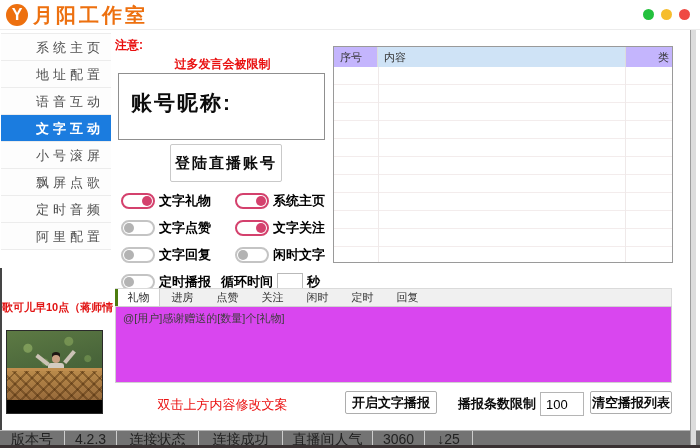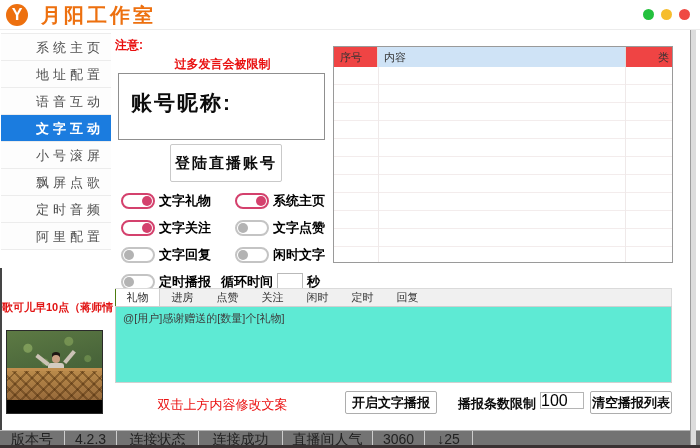--- a/index.html
+++ b/index.html
@@ -4,21 +4,21 @@
 <style>
   * { margin:0; padding:0; box-sizing:border-box; }
   html,body { width:700px; height:448px; }
   body { font-family:"Liberation Sans","DejaVu Sans",sans-serif; background:#fff; position:relative; overflow:hidden; }
   #app { position:absolute; inset:0; background:#fff; outline:1px solid #c9c9c9; }
 
   
   .titlebar { position:absolute; top:0; left:0; right:0; height:30px; background:#fff; border-bottom:1px solid #ececec; }
   .logo { position:absolute; left:6px; top:4px; width:22px; height:22px; border-radius:50%;
           background:#ed700f; color:#fff; font-weight:bold; font-size:16px; text-align:center; line-height:22px; }
-  .apptitle { position:absolute; left:33px; top:2px; font-size:20px; font-weight:bold; color:#ed700f; letter-spacing:3px;margin-left:8px; }
+  .apptitle { position:absolute; left:33px; top:2px; font-size:20px; font-weight:bold; color:#ed700f; letter-spacing:3px; }
   .tl { position:absolute; top:9px; width:11px; height:11px; border-radius:50%; }
   .tl.g { left:643px; background:#23c13d; }
   .tl.y { left:661px; background:#f6bd2d; }
   .tl.r { left:679px; background:#ef4943; }
 
   
   .sidebar { position:absolute; left:1px; top:33px; width:110px; border-top:1px solid #ececec; }
   .side-item { height:27px; line-height:27px; text-align:center; font-size:13px; color:#4f4f4f;
                letter-spacing:4px; border-bottom:1px solid #ececec; background:#fdfdfd; cursor:pointer;padding-left:28px; }
   .side-item.active { background:#1b7cdf; color:#fff; font-weight:bold; }
@@ -71,46 +71,46 @@
   .toggle.off { border:2px solid #c4c4c4; }
   .toggle.off::after { content:''; position:absolute; left:1px; top:1px; width:10px; height:10px;
                        border-radius:50%; background:#b3b3b3; }
   .tgl-label { font-size:13px; font-weight:bold; color:#000; white-space:nowrap; }
   .loop-cell { display:flex; align-items:center; margin-left:-14px; }
   .loop-input { width:26px; height:17px; border:1px solid #b9b9b9; margin:0 4px; font-size:12px; }
 
   
   .table { position:absolute; left:333px; top:46px; width:340px; height:217px;
            border:1px solid #9a9a9a; background:#fff; }
-  .thead { display:flex; height:24px; background:#ef4444; border-bottom:1px solid #dcdcdc;
+  .thead { display:flex; height:24px; background:#c4b5fd; border-bottom:1px solid #dcdcdc;
            font-size:11px; color:#333; align-items:center; }
   .th { padding-left:6px; border-right:1px solid #dcdcdc; height:100%; line-height:20px; }
   .th1 { width:44px; } .th2 { flex:1; background:#cfe3f6; } .th3 { width:46px; border-right:none;padding-left:32px; }
   .tbody { position:absolute; top:20px; left:0; right:0; bottom:0;
            background:repeating-linear-gradient(to bottom,#ffffff 0 17px,#f3ecec 17px 18px); }
   .vline1 { position:absolute; top:20px; bottom:0; left:44px; width:1px; background:#efe9e9; }
   .vline2 { position:absolute; top:20px; bottom:0; right:46px; width:1px; background:#efe9e9; }
 
   
   .tabs { position:absolute; left:115px; top:288px; width:557px; height:18px; background:#f0f0f0;
           border:1px solid #dadada; border-bottom:none; display:flex; }
   .tab { width:45px; text-align:center; font-size:11px; line-height:17px; color:#333; cursor:pointer; }
-  .tab.active { background:#fff; border-right:1px solid #cfcfcf; border-left:1px solid #4d7c0f; margin-left:-1px; }
-  .editor { position:absolute; left:115px; top:306px; width:557px; height:77px; background:#5eead4;
+  .tab.active { background:#fff; border-right:1px solid #cfcfcf; border-left:3px solid #4d7c0f; margin-left:-1px; }
+  .editor { position:absolute; left:115px; top:306px; width:557px; height:77px; background:#d946ef;
             border:1px solid #d0d0d0; font-size:11px; color:#3d3d3d; padding:4px 7px; }
 
   
   .hint { position:absolute; left:115px; top:396px; width:215px; text-align:center;
           color:#ea1111; font-weight:normal; font-size:13px; }
   .btn { position:absolute; background:#fff; border:1px solid #adadad; border-radius:2px;
          font-size:13px; font-weight:bold; color:#0c0c0c; cursor:pointer; font-family:inherit; }
   .start-btn { left:345px; top:391px; width:92px; height:23px; }
   .limit-label { position:absolute; left:458px; top:395px; font-size:13px; font-weight:bold; color:#0c0c0c; }
-  .limit-input { position:absolute; left:540px; top:392px; width:44px; height:17px;
-                 border:1px solid #b5b5b5; font-size:16px; font-family:inherit; }
+  .limit-input { position:absolute; left:540px; top:392px; width:44px; height:24px;
+                 border:1px solid #b5b5b5; font-size:13px; padding-left:5px; font-family:inherit; }
   .clear-btn { left:590px; top:391px; width:82px; height:23px; }
 
   
   .statusbar { position:absolute; left:0; right:0; bottom:3px; height:15px; background:#737373;
                border-top:1px solid #b4b4b4; display:flex; align-items:center; font-size:14px; color:#222; }
   .cell { border-right:1px solid #cccccc; height:100%; line-height:16px; text-align:center; }
   .c0 { width:65px; } .c1 { width:52px; } .c2 { width:82px; } .c3 { width:84px; }
   .c4 { width:90px; } .c5 { width:52px; } .c6 { width:48px; } .cfill { flex:1; border-right:none; }
 
   .bottomstrip { position:absolute; left:0; right:0; bottom:0; height:3px; background:#3a3233; }
@@ -168,26 +168,26 @@
   <div class="togglegrid">
     <div class="tgl-cell">
       <span class="toggle on"></span>
       <span class="tgl-label">文字礼物</span>
     </div>
     <div class="tgl-cell">
       <span class="toggle on"></span>
       <span class="tgl-label">系统主页</span>
     </div>
     <div class="tgl-cell">
+      <span class="toggle off"></span>
+      <span class="tgl-label">文字点赞</span>
+    </div>
+    <div class="tgl-cell">
       <span class="toggle on"></span>
       <span class="tgl-label">文字关注</span>
-    </div>
-    <div class="tgl-cell">
-      <span class="toggle off"></span>
-      <span class="tgl-label">文字点赞</span>
     </div>
     <div class="tgl-cell">
       <span class="toggle off"></span>
       <span class="tgl-label">文字回复</span>
     </div>
     <div class="tgl-cell">
       <span class="toggle off"></span>
       <span class="tgl-label">闲时文字</span>
     </div>
     <div class="tgl-cell">

